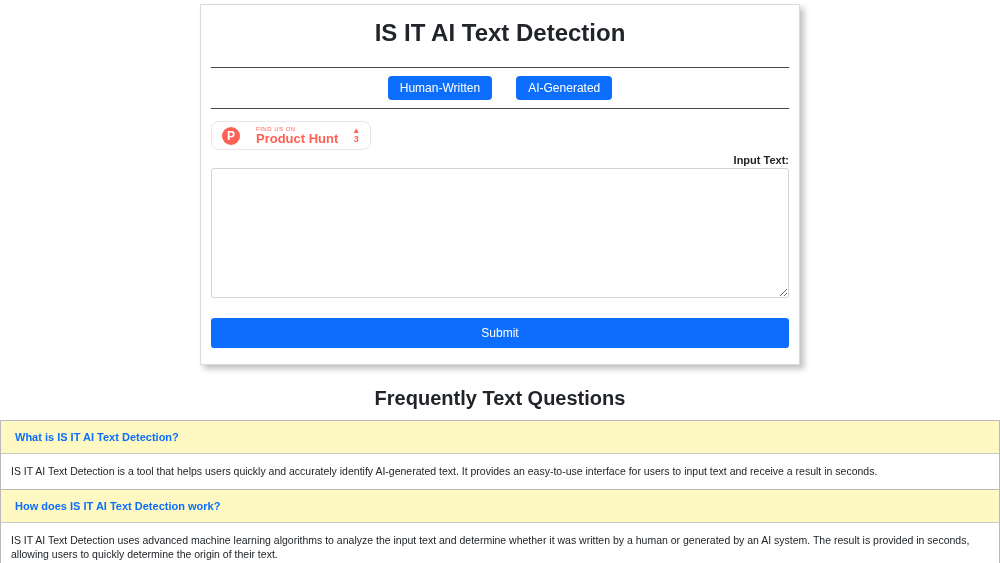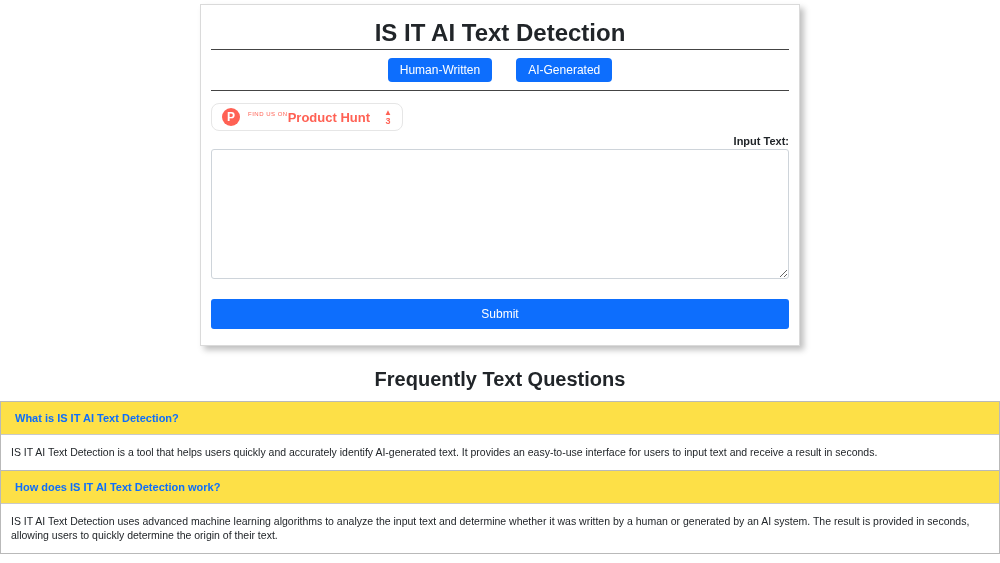--- a/index.html
+++ b/index.html
@@ -16,21 +16,21 @@
     margin: 4px auto 0 auto;
     padding: 14px 10px 16px 10px;
     border: 1px solid #dadada;
     box-shadow: 4px 4px 6px rgba(0,0,0,0.25);
     background: #fff;
   }
   .card h1 {
     text-align: center;
     font-size: 24px;
     font-weight: 700;
-    margin-bottom: 2px;
+    margin-bottom: 20px;
   }
   .hr {
     height: 1px;
     background: #444;
     margin: 0 0 8px 0;
   }
   .btn-row {
     display: flex;
     justify-content: center;
     gap: 24px;
@@ -60,21 +60,21 @@
     height: 18px;
     border-radius: 50%;
     background: #ff6154;
     color: #fff;
     font-weight: 700;
     font-size: 12px;
     display: flex;
     align-items: center;
     justify-content: center;
   }
-  .ph-text { display: flex; flex-direction: row; line-height: 1; }
+  .ph-text { display: flex; flex-direction: column; line-height: 1; margin-left: 8px; }
   .ph-small { font-size: 6px; color: #ff6154; letter-spacing: 0.5px; }
   .ph-big { font-size: 13px; color: #ff6154; font-weight: 700; }
   .ph-up { display: flex; flex-direction: column; align-items: center; line-height: 1; margin-left: 6px; }
   .ph-tri { font-size: 8px; color: #ff6154; }
   .ph-num { font-size: 9px; color: #ff6154; font-weight: 700; }
   .label {
     font-size: 11px;
     font-weight: 700;
     margin-top: 2px;
     text-align: right;
@@ -108,21 +108,21 @@
     margin-top: 22px;
     margin-bottom: 10px;
   }
   .faq-item {
     border: 1px solid #b9b9b9;
   }
   .faq-item + .faq-item { border-top: none; }
   .faq-q {
     width: 100%;
     text-align: left;
-    background: #fde047;
+    background: #fef9c3;
     color: #0d6efd;
     border: none;
     padding: 10px 14px;
     font-size: 11px;
     font-weight: 700;
     cursor: pointer;
   }
   .faq-a {
     background: #fff;
     padding: 10px 10px;

